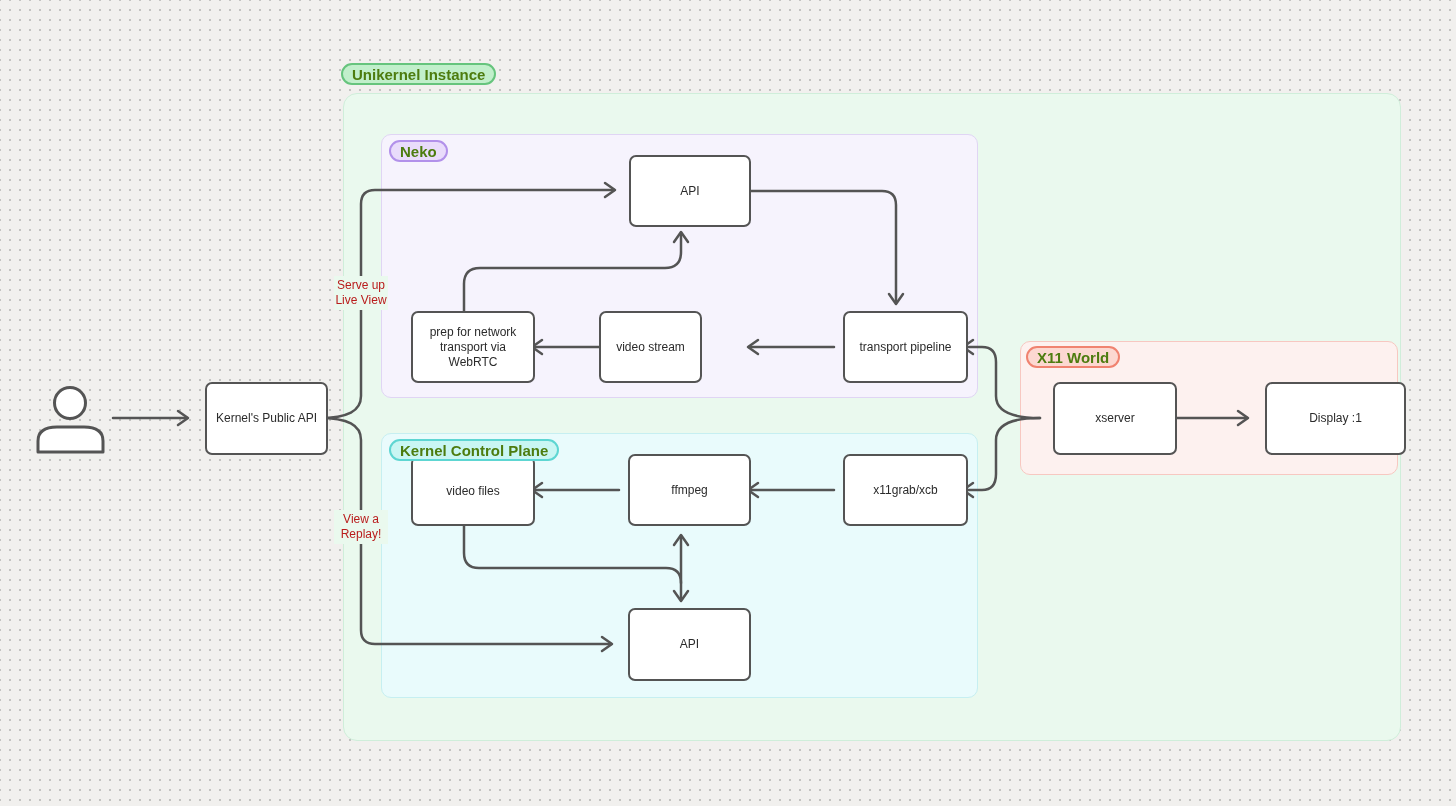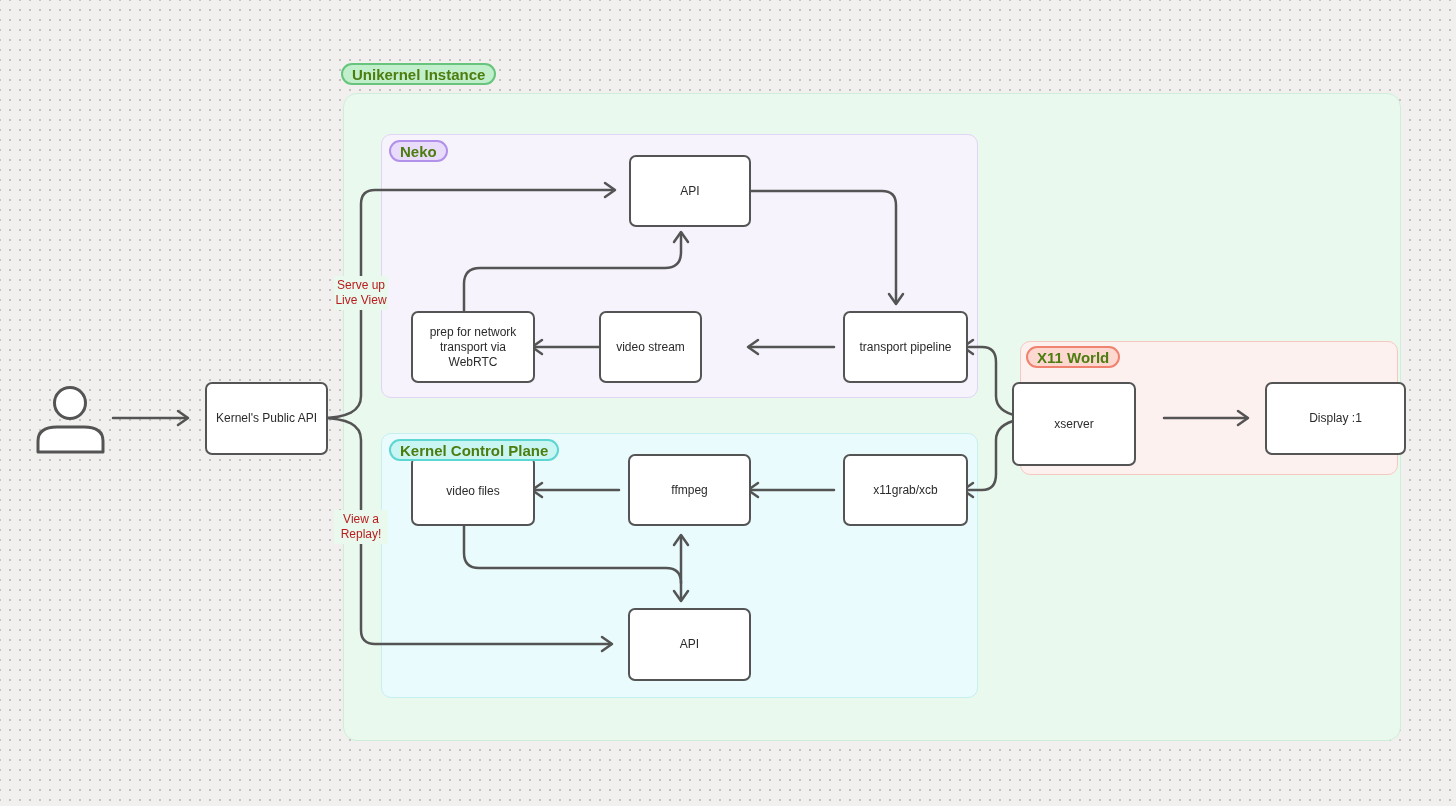--- a/index.html
+++ b/index.html
@@ -26,21 +26,21 @@
   }
   .n-kapi{left:196px;top:382px;width:123px;height:73px;}
   .n-api-top{left:620px;top:155px;width:122px;height:72px;}
   .n-prep{left:402px;top:311px;width:124px;height:72px;padding:3px 8px;}
   .n-vstream{left:590px;top:311px;width:103px;height:72px;}
   .n-gst{left:834px;top:311px;width:125px;height:72px;}
   .n-vfiles{left:402px;top:456px;width:124px;height:70px;}
   .n-ffmpeg{left:619px;top:454px;width:123px;height:72px;}
   .n-x11grab{left:834px;top:454px;width:125px;height:72px;}
   .n-api-bottom{left:619px;top:608px;width:123px;height:73px;}
-  .n-xserver{left:1003px;top:382px;width:124px;height:84px;}
+  .n-xserver{left:1044px;top:382px;width:124px;height:73px;}
   .n-display{left:1256px;top:382px;width:141px;height:73px;}
 
   .pill{
     position:absolute;z-index:4;box-sizing:border-box;
     font-weight:bold;font-size:15px;color:#4d7c0f;
     padding:1px 9px 0 9px;border-radius:12px;border:2px solid;white-space:nowrap;
   }
   .p-unikernel{left:341px;top:63px;background:#c1efcb;border-color:#66c47d;}
   .p-neko{left:389px;top:140px;background:#e9dcfb;border-color:#b291ea;}
   .p-kcp{left:389px;top:439px;background:#c9f6f3;border-color:#5ed6d2;}

